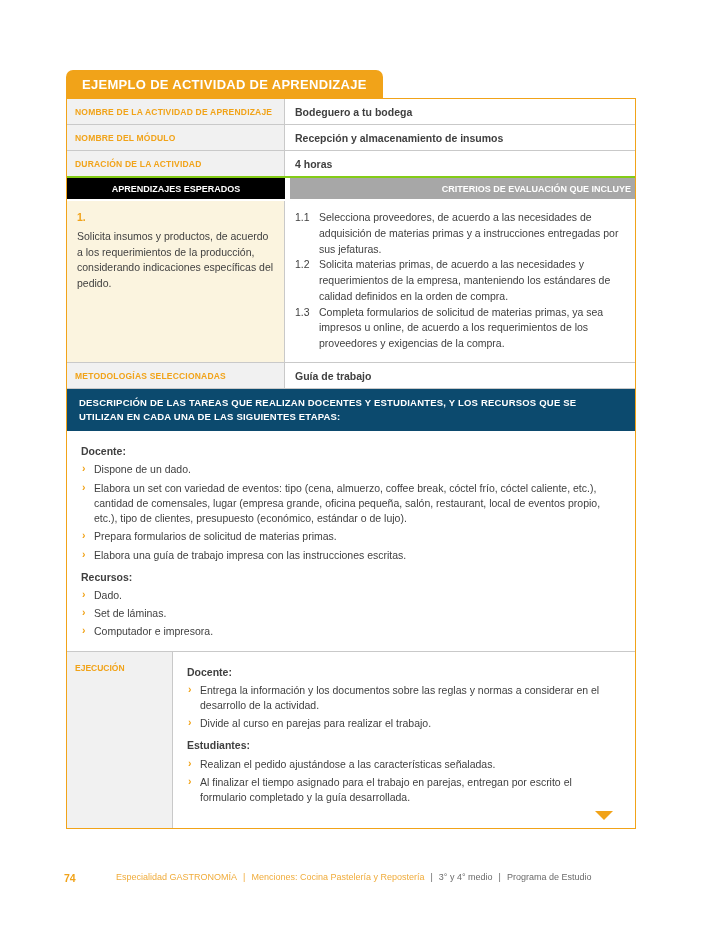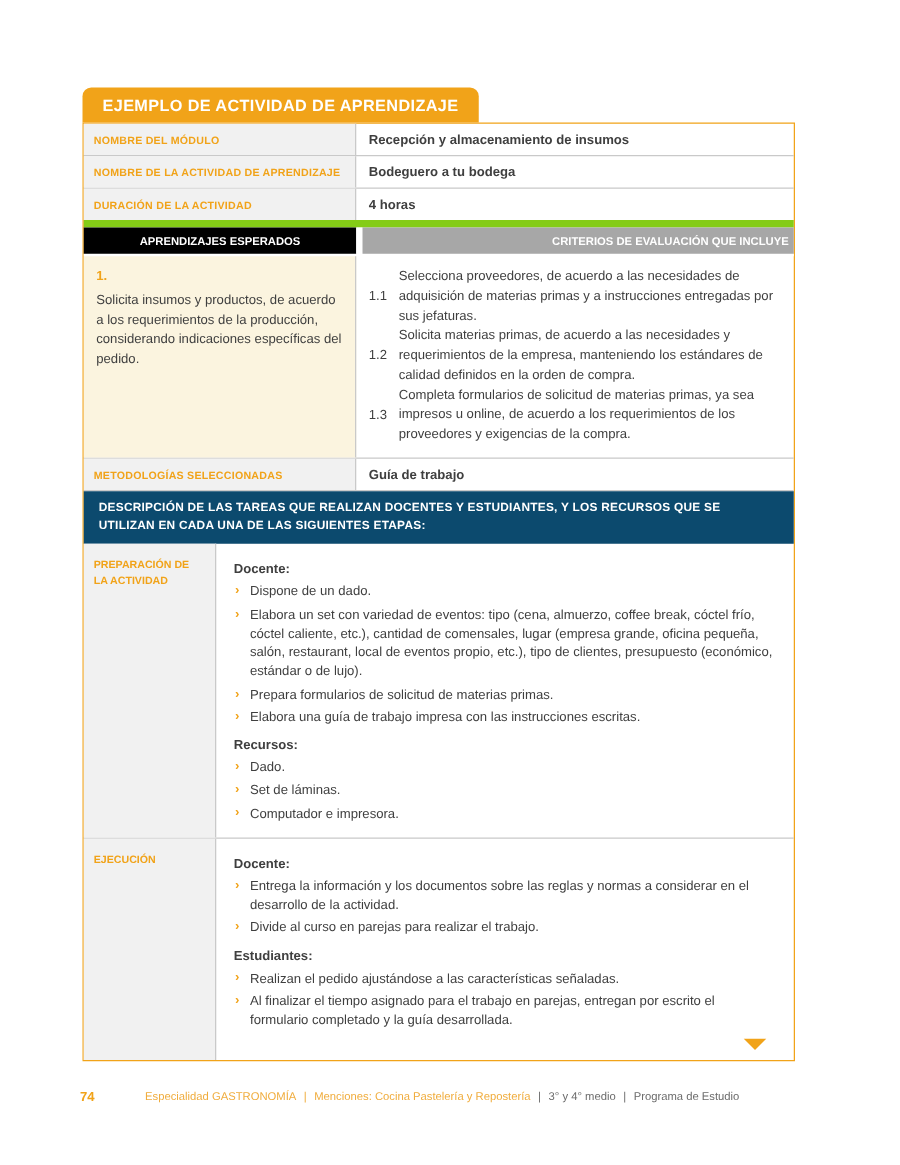--- a/index.html
+++ b/index.html
@@ -34,21 +34,21 @@
 
   
   .crit-row { display:flex; align-items:stretch; border-top:2px solid #fff;
     border-bottom:1px solid #c9c9c9; }
   .crit-left { width:218px; flex:0 0 218px; background:#FBF4DF;
     border-right:1px solid #c9c9c9; padding:9px 10px; font-size:10.5px;
     line-height:1.5; }
   .obj-num { color:#F1A319; font-weight:bold; display:block; margin-bottom:3px; }
   .crit-right { flex:1; padding:9px 12px 10px 10px; font-size:10.5px; line-height:1.5; }
   .criterion { display:flex; }
-  .c-num { width:24px; flex:0 0 24px;margin-top:16px; }
+  .c-num { width:24px; flex:0 0 24px; }
   .c-text { flex:1; }
 
   
   .method-row { display:flex; align-items:flex-start; border-bottom:1px solid #c9c9c9; }
 
   
   .desc-hdr { background:#0c4a6e; color:#fff; font-size:9.5px; font-weight:bold;
     line-height:1.55; padding:7px 12px 6px; letter-spacing:.2px; }
 
   
@@ -81,30 +81,30 @@
 <body>
 
 <div class="page">
   <div class="doc">
 
     <div class="badge">EJEMPLO DE ACTIVIDAD DE APRENDIZAJE</div>
 
     <div class="tbl">
 
       <div class="info-row">
+        <div class="lbl-cell">NOMBRE DE LA ACTIVIDAD DE APRENDIZAJE</div>
+        <div class="val-cell">Bodeguero a tu bodega</div>
+      </div>
+
+      <div class="info-row">
         <div class="lbl-cell">NOMBRE DEL MÓDULO</div>
         <div class="val-cell">Recepción y almacenamiento de insumos</div>
       </div>
 
-      <div class="info-row">
-        <div class="lbl-cell">NOMBRE DE LA ACTIVIDAD DE APRENDIZAJE</div>
-        <div class="val-cell">Bodeguero a tu bodega</div>
-      </div>
-
-      <div class="info-row" style="border-bottom:6px solid #84cc16;">
+      <div class="info-row" style="border-bottom:2px solid #84cc16;">
         <div class="lbl-cell">DURACIÓN DE LA ACTIVIDAD</div>
         <div class="val-cell">4 horas</div>
       </div>
 
       <div class="hdr-row">
         <div class="hdr-left">APRENDIZAJES ESPERADOS</div>
         <div class="hdr-gap"></div>
         <div class="hdr-right">CRITERIOS DE EVALUACIÓN QUE INCLUYE</div>
       </div>
 
@@ -130,21 +130,20 @@
       </div>
 
       <div class="method-row">
         <div class="lbl-cell">METODOLOGÍAS SELECCIONADAS</div>
         <div class="val-cell">Guía de trabajo</div>
       </div>
 
       <div class="desc-hdr">DESCRIPCIÓN DE LAS TAREAS QUE REALIZAN DOCENTES Y ESTUDIANTES, Y LOS RECURSOS QUE SE UTILIZAN EN CADA UNA DE LAS SIGUIENTES ETAPAS:</div>
 
       <div class="stage-row">
-        <div class="stage-lbl">PREPARACIÓN DE LA ACTIVIDAD</div>
         <div class="stage-body">
           <div class="grp-heading">Docente:</div>
           <ul class="bullets">
             <li>Dispone de un dado.</li>
             <li>Elabora un set con variedad de eventos: tipo (cena, almuerzo, coffee break, cóctel frío, cóctel caliente, etc.), cantidad de comensales, lugar (empresa grande, oficina pequeña, salón, restaurant, local de eventos propio, etc.), tipo de clientes, presupuesto (económico, estándar o de lujo).</li>
             <li>Prepara formularios de solicitud de materias primas.</li>
             <li>Elabora una guía de trabajo impresa con las instrucciones escritas.</li>
           </ul>
           <div class="grp-heading">Recursos:</div>
           <ul class="bullets">

